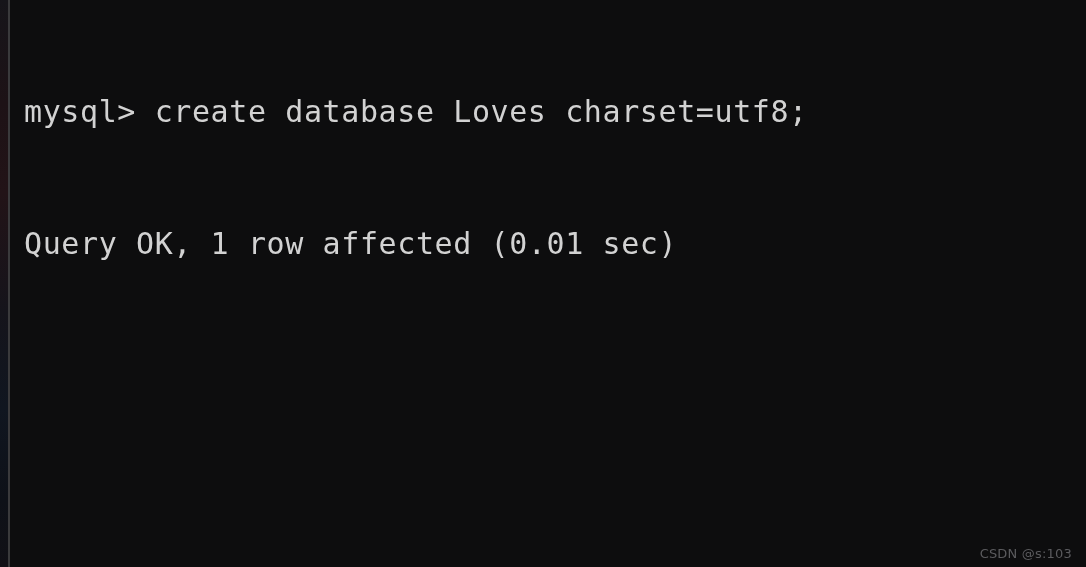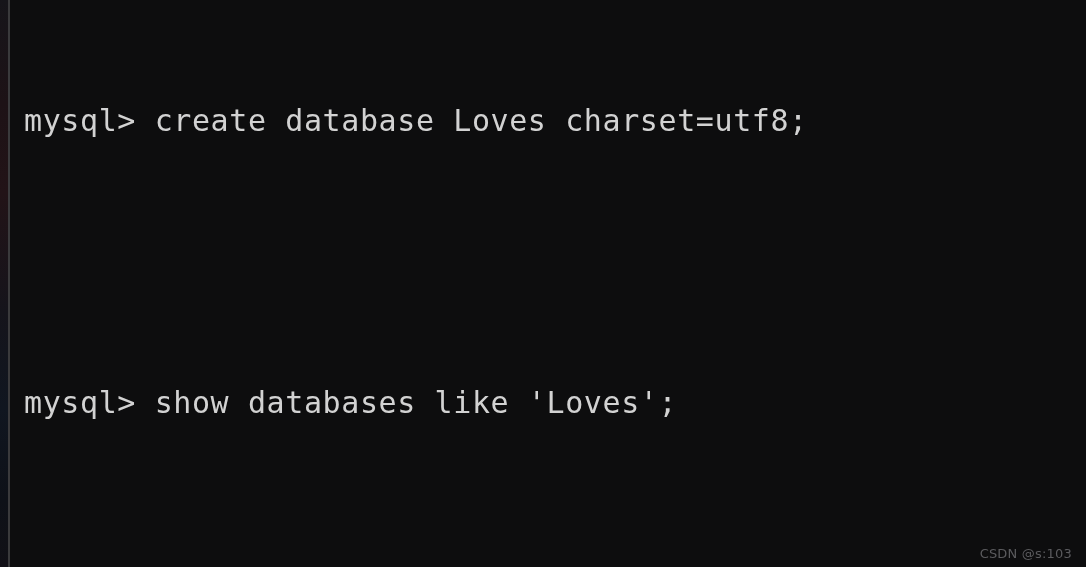--- a/index.html
+++ b/index.html
@@ -43,21 +43,20 @@
     color: #d2d2d2;
     font-size: 30px;
     line-height: 44px;
     letter-spacing: 0.6px;
     white-space: pre;
     padding-top: 2px;
   }
   .term-line {
     height: 44px;
     white-space: pre;
-    margin-top: 9px;
   }
   .term-line.blank {
     color: transparent;
   }
   #watermark {
     position: absolute;
     right: 14px;
     bottom: 6px;
     color: #5b5b5e;
     font-family: "DejaVu Sans", "Liberation Sans", sans-serif;
@@ -69,22 +68,22 @@
 </head>
 <body>
 
 <div id="terminal-window">
 
   <div id="left-edge-strip"></div>
   <div id="left-edge-rule"></div>
 
   <div id="terminal-output">
     <div class="term-line">mysql&gt; create database Loves charset=utf8;</div>
+    <div class="term-line">Query OK, 1 row affected (0.01 sec)</div>
     <div class="term-line blank"></div>
-    <div class="term-line">mysql&gt; show databases like 'Loves';</div>
     
     
     
     
     
     
     
     
     
   </div>

